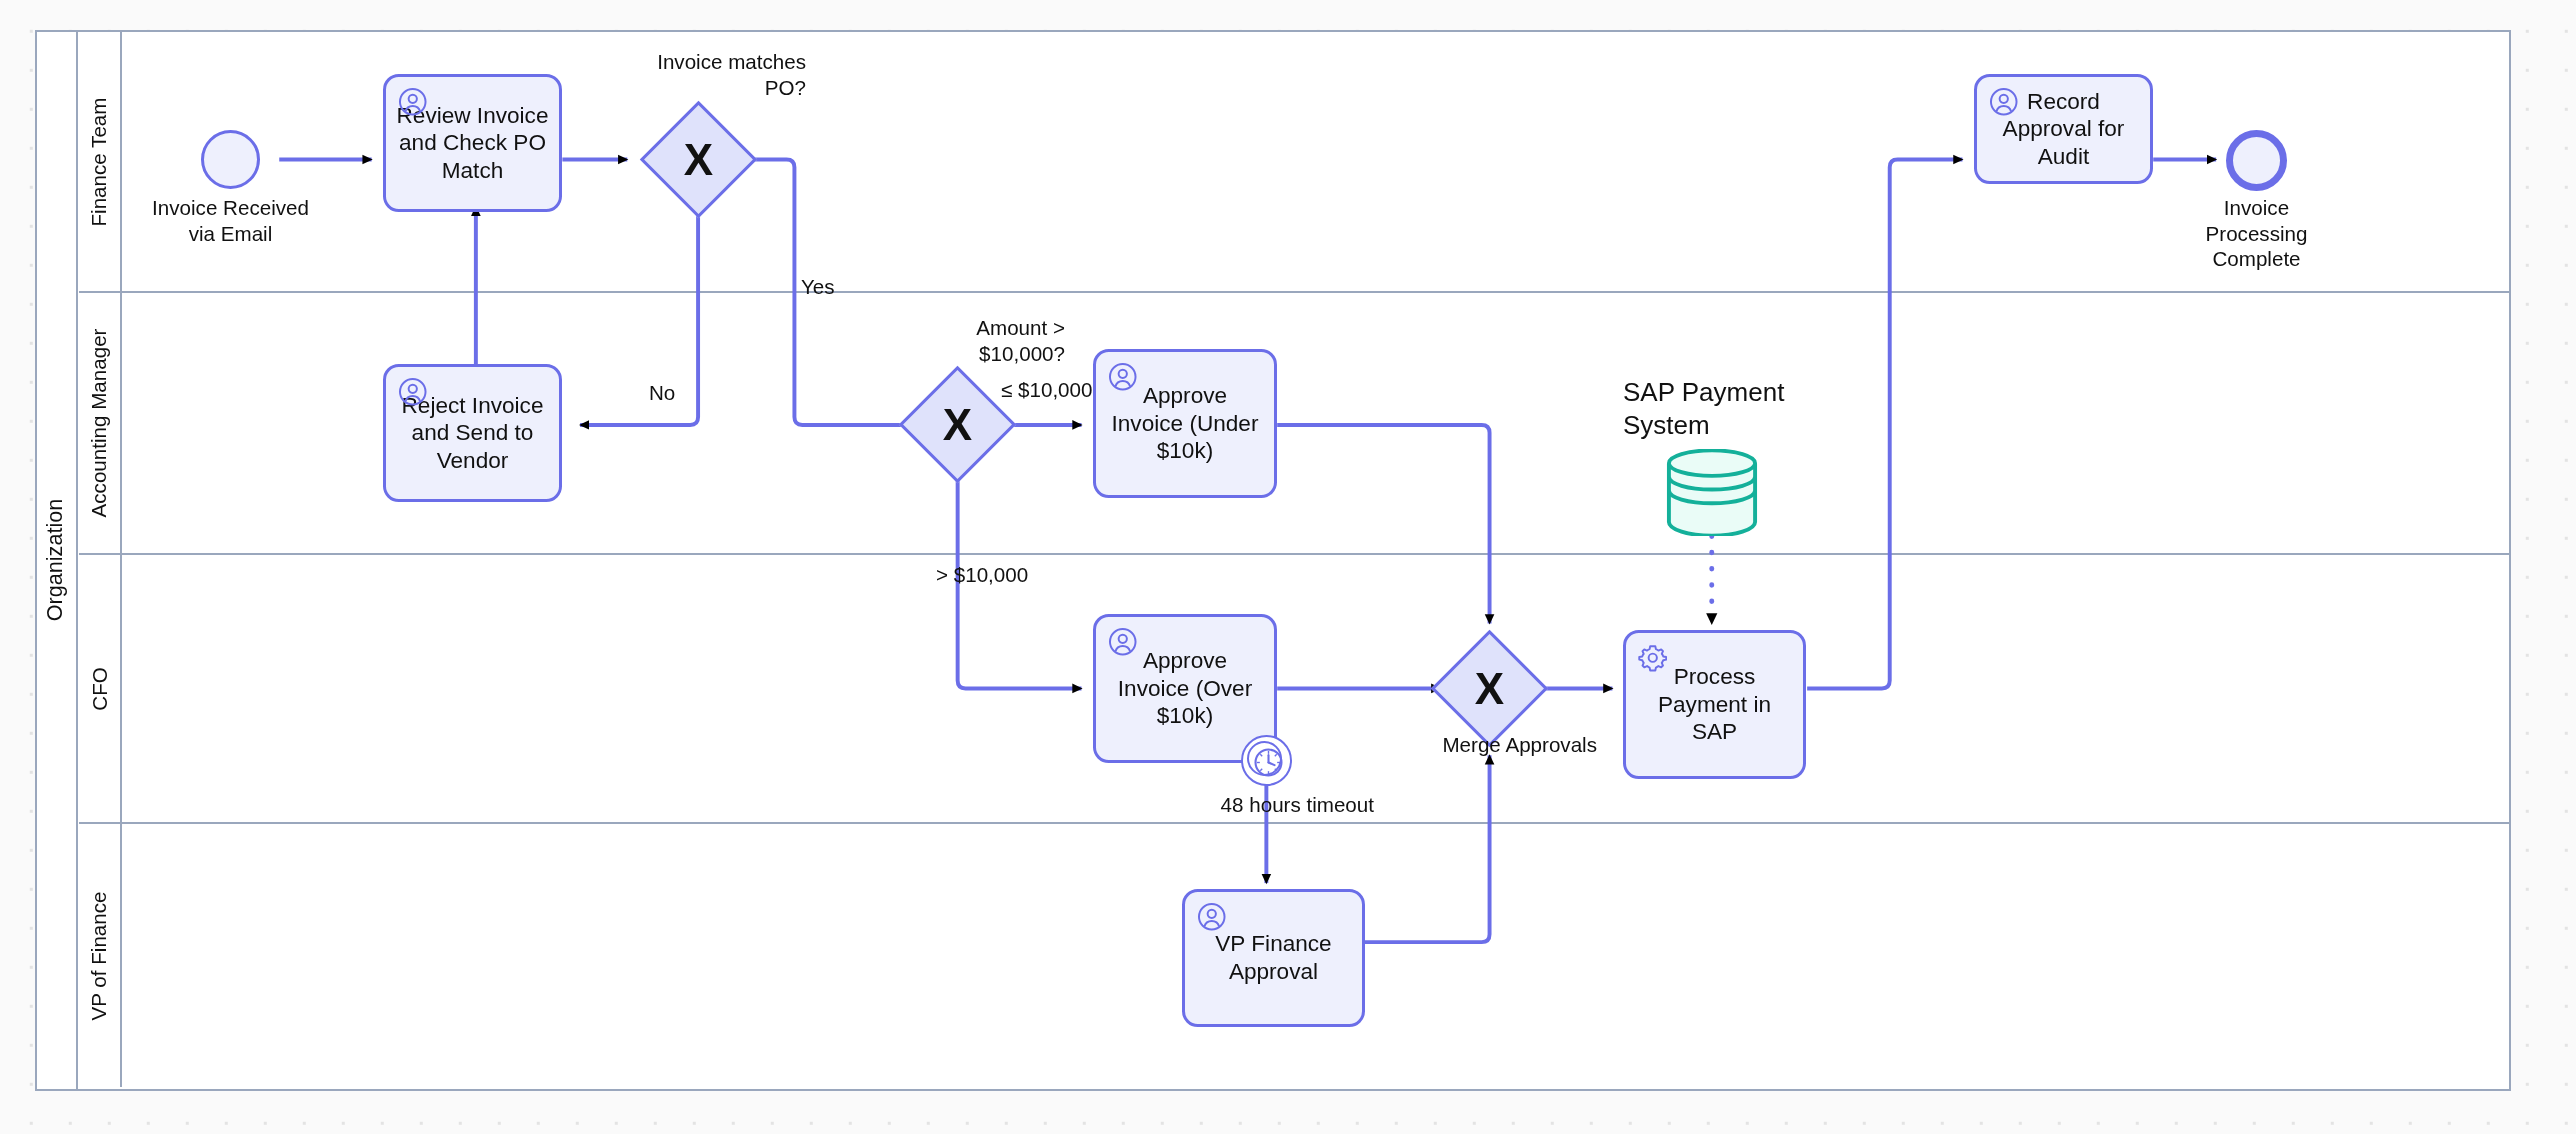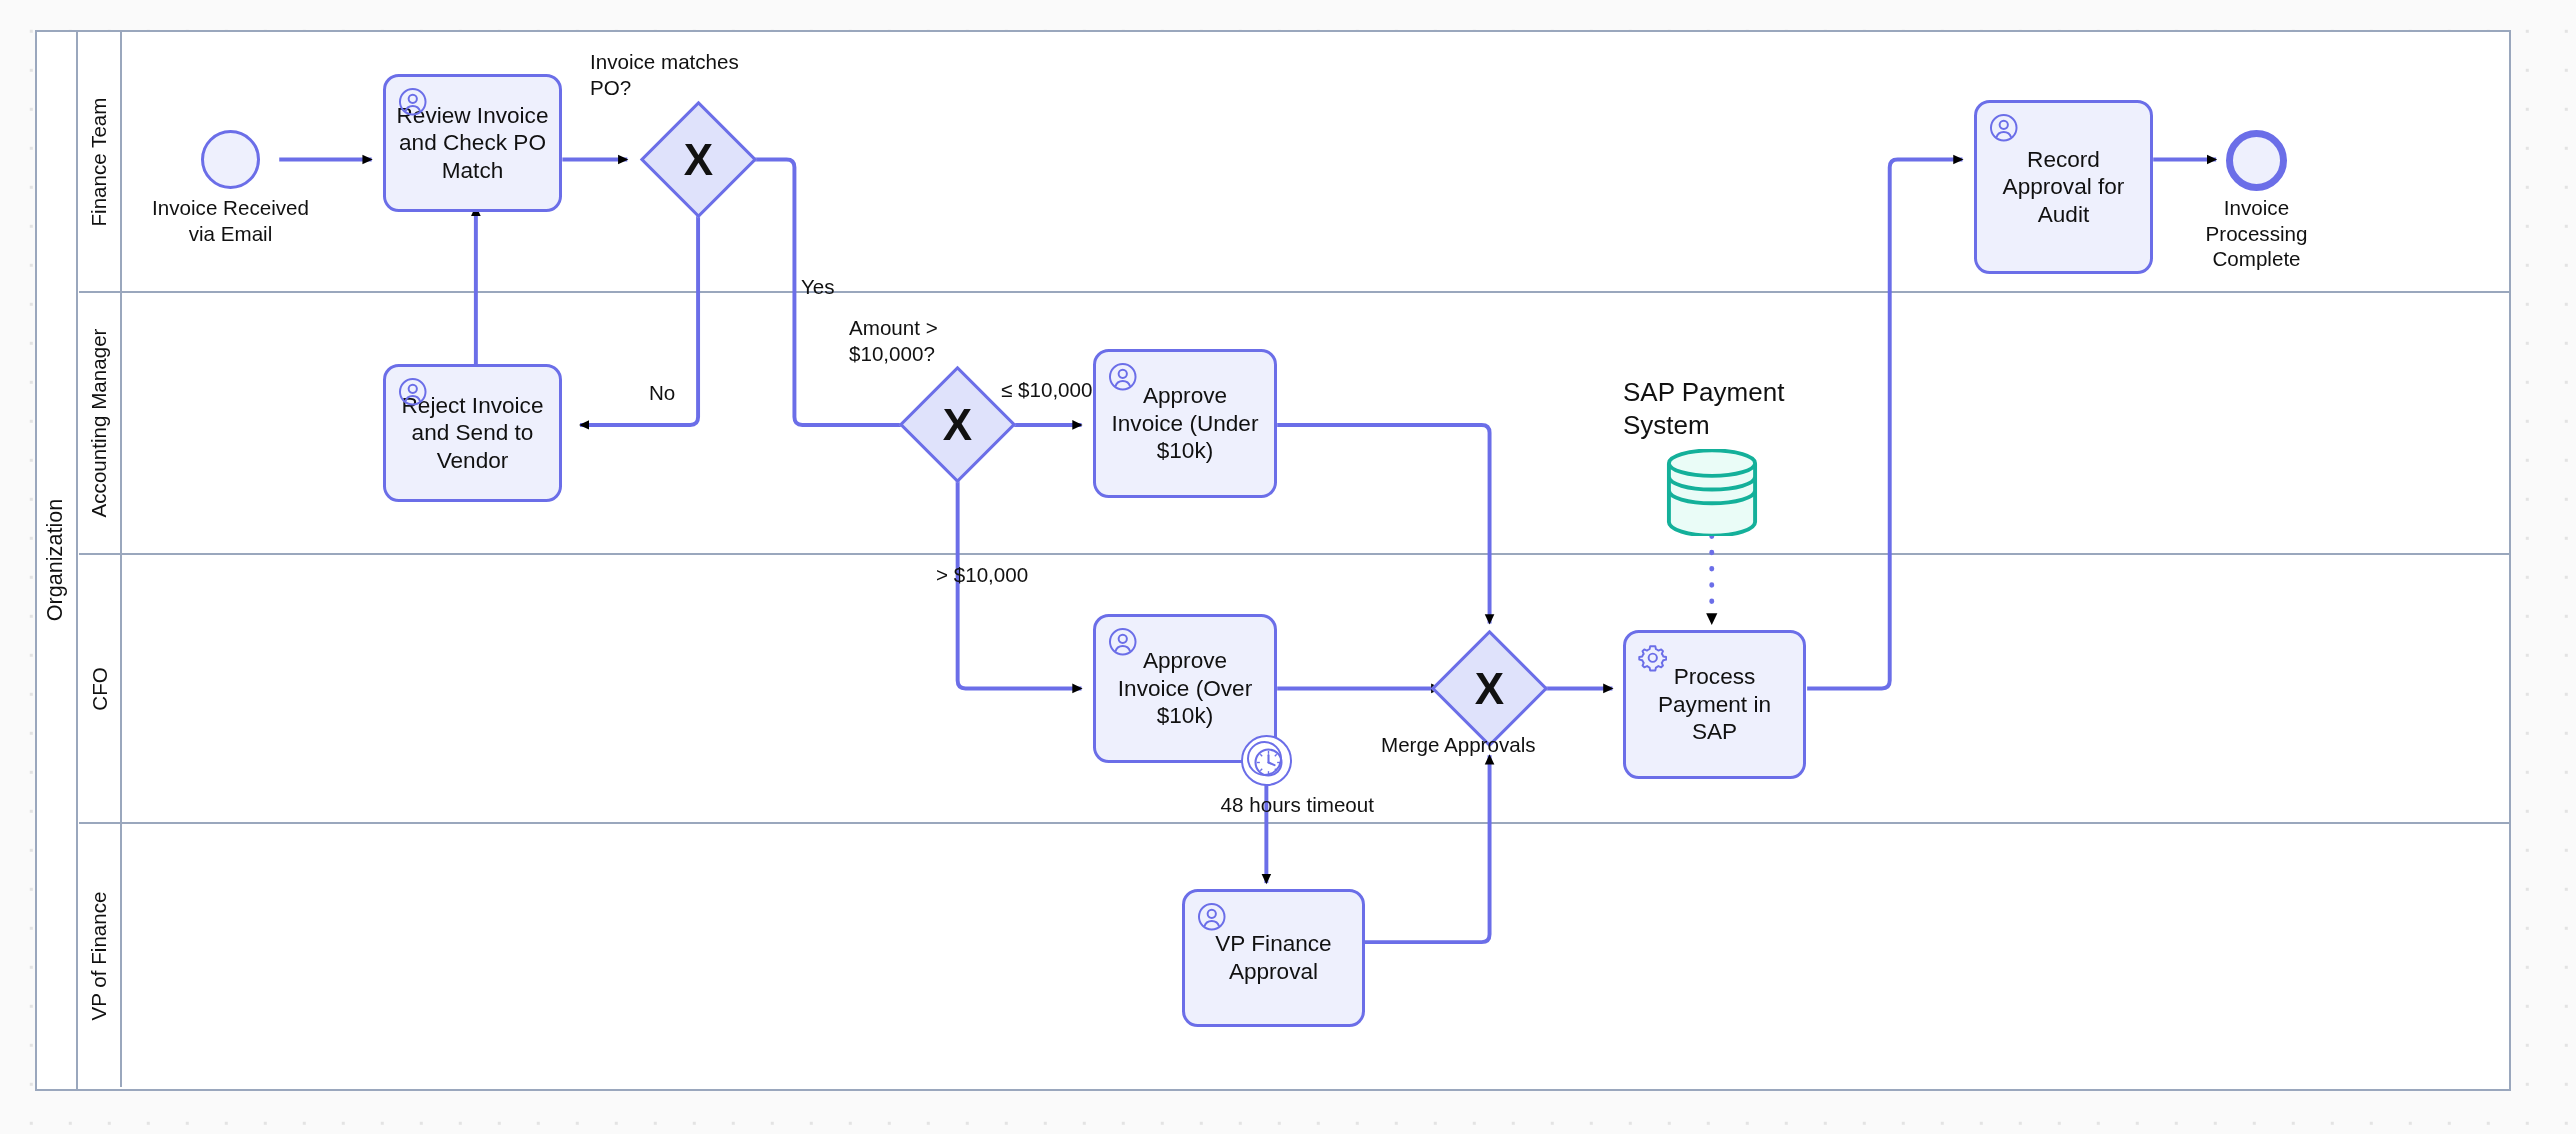--- a/index.html
+++ b/index.html
@@ -118,21 +118,21 @@
   .gw-wrap { position: absolute; width: 83px; height: 83px; }
   .gw-x {
     position: absolute;
     left: 0; top: 0; width: 83px; height: 83px;
     display: flex; align-items: center; justify-content: center;
     font-size: 44px; font-weight: bold; color: #111;
     font-family: "Liberation Sans", sans-serif;
   }
   .gwlabel {
     position: absolute;
-    text-align: left;
+    text-align: right;
     font-size: 20.6px;
     line-height: 1.25;
     color: #111;
     white-space: pre-line;
   }
   .flowlabel {
     position: absolute;
     font-size: 20.6px;
     color: #111;
     white-space: nowrap;
@@ -367,21 +367,21 @@
       <svg viewBox="0 0 30 30" width="29.5" height="29.5">
         <circle cx="15" cy="15" r="4.2" fill="none" stroke="#6b6ee8" stroke-width="2"></circle>
         <path d="M15,3.2 l2.6,0 l0.6,3.0 a9,9 0 0 1 2.6,1.5 l2.8,-1.2 l1.8,1.8 l-1.2,2.8 a9,9 0 0 1 1.5,2.6 l3.0,0.6 l0,2.6 l-3.0,0.6 a9,9 0 0 1 -1.5,2.6 l1.2,2.8 l-1.8,1.8 l-2.8,-1.2 a9,9 0 0 1 -2.6,1.5 l-0.6,3.0 l-2.6,0 l-2.6,0 l-0.6,-3.0 a9,9 0 0 1 -2.6,-1.5 l-2.8,1.2 l-1.8,-1.8 l1.2,-2.8 a9,9 0 0 1 -1.5,-2.6 l-3.0,-0.6 l0,-2.6 l3.0,-0.6 a9,9 0 0 1 1.5,-2.6 l-1.2,-2.8 l1.8,-1.8 l2.8,1.2 a9,9 0 0 1 2.6,-1.5 l0.6,-3.0 z" fill="none" stroke="#6b6ee8" stroke-width="2" stroke-linejoin="round"></path>
       </svg>
     </span>
     <span class="tlabel">Process
 Payment in
 SAP</span>
   </div>
 
-  <div class="node task" style="left:1974px; top:100px; width:179px; height:174px;">
+  <div class="node task" style="left:1974px; top:74px; width:179px; height:110px;">
     <span class="marker">
       <svg viewBox="0 0 30 30" width="29.5" height="29.5">
         <circle cx="15" cy="15" r="13" fill="none" stroke="#6b6ee8" stroke-width="2"></circle>
         <circle cx="15" cy="12" r="4.2" fill="none" stroke="#6b6ee8" stroke-width="2"></circle>
         <path d="M7.5,25 a7.8,7.8 0 0 1 15,0" fill="none" stroke="#6b6ee8" stroke-width="2"></path>
       </svg>
     </span>
     <span class="tlabel">Record
 Approval for
 Audit</span>

